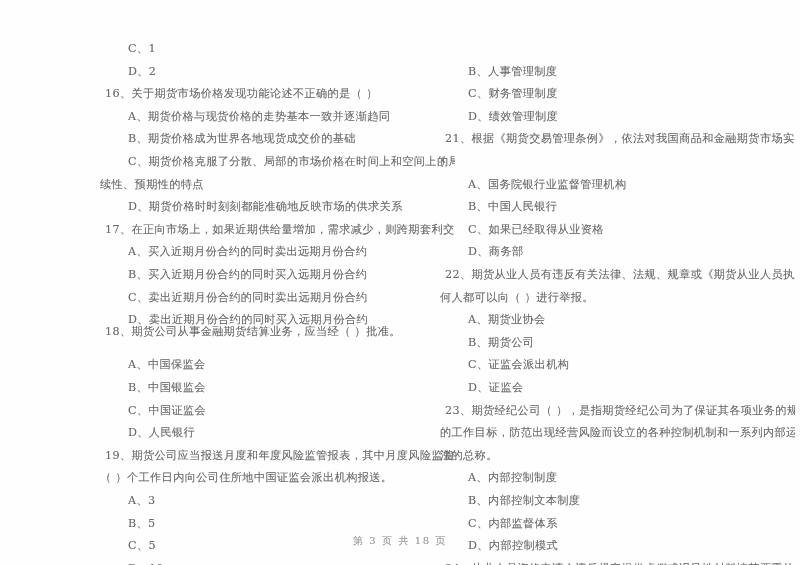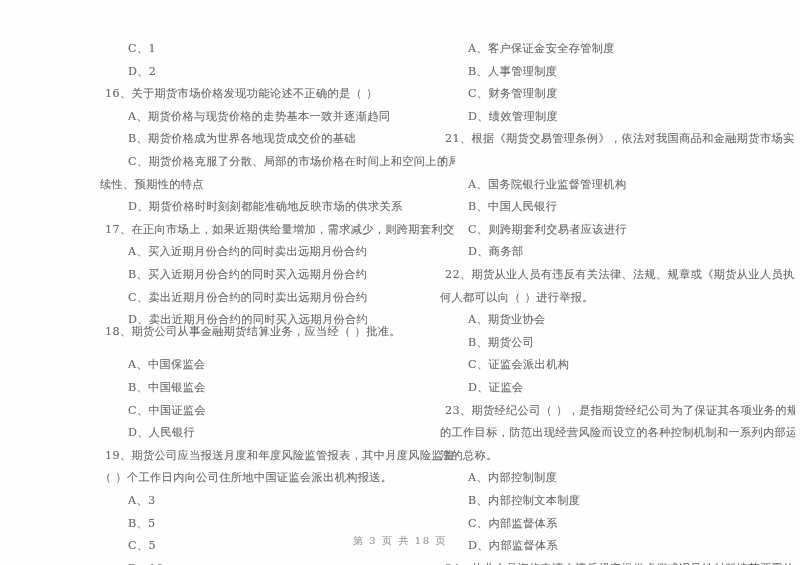--- a/index.html
+++ b/index.html
@@ -92,41 +92,40 @@
       <div class="line opt" style="top: 426.2px;">D、人民银行</div>
       <div class="line q" style="top: 448.8px;">19、期货公司应当报送月度和年度风险监管报表，其中月度风险监管报表应当于月度终了后的</div>
       <div class="line cont" style="top: 471.4px;">（    ）个工作日内向公司住所地中国证监会派出机构报送。</div>
       <div class="line opt" style="top: 494px;">A、3</div>
       <div class="line opt" style="top: 516.6px;">B、5</div>
       <div class="line opt" style="top: 539.2px;">C、5</div>
       <div class="line opt" style="top: 561.8px;">D、10</div>
     </div>
 
   <div class="col col-right" id="col-right">
-      <div class="line opt" style="top: 42px;">A、客户保证金安全存管制度</div>
       <div class="line opt" style="top: 64.6px;">B、人事管理制度</div>
       <div class="line opt" style="top: 87.2px;">C、财务管理制度</div>
       <div class="line opt" style="top: 109.8px;">D、绩效管理制度</div>
       <div class="line q" style="top: 132.4px;">21、根据《期货交易管理条例》，依法对我国商品和金融期货市场实行监督管理的机构是（</div>
       <div class="line cont" style="top: 155px;">）</div>
       <div class="line opt" style="top: 177.6px;">A、国务院银行业监督管理机构</div>
       <div class="line opt" style="top: 200.2px;">B、中国人民银行</div>
-      <div class="line opt" style="top: 222.8px;">C、则跨期套利交易者应该进行</div>
+      <div class="line opt" style="top: 222.8px;">C、如果已经取得从业资格</div>
       <div class="line opt" style="top: 245.4px;">D、商务部</div>
       <div class="line q" style="top: 268px;">22、期货从业人员有违反有关法律、法规、规章或《期货从业人员执业行为准则》行为的，任</div>
       <div class="line cont" style="top: 290.6px;">何人都可以向（    ）进行举报。</div>
       <div class="line opt" style="top: 313.2px;">A、期货业协会</div>
       <div class="line opt" style="top: 335.8px;">B、期货公司</div>
       <div class="line opt" style="top: 358.4px;">C、证监会派出机构</div>
       <div class="line opt" style="top: 381px;">D、证监会</div>
       <div class="line q" style="top: 403.6px;">23、期货经纪公司（    ），是指期货经纪公司为了保证其各项业务的规范运作，实现其既定</div>
       <div class="line cont" style="top: 426.2px;">的工作目标，防范出现经营风险而设立的各种控制机制和一系列内部运作控制程序、措施和方</div>
       <div class="line cont" style="top: 448.8px;">法的总称。</div>
       <div class="line opt" style="top: 471.4px;">A、内部控制制度</div>
       <div class="line opt" style="top: 494px;">B、内部控制文本制度</div>
       <div class="line opt" style="top: 516.6px; text-align: right;">C、内部监督体系</div>
-      <div class="line opt" style="top: 539.2px;">D、内部监督体系</div>
+      <div class="line opt" style="top: 539.2px;">D、内部控制模式</div>
       <div class="line q" style="top: 561.8px;">24、从业人员资格申请人违反规定提供虚假或误导性材料情节严重的，如果已经取得从业资格</div>
     </div>
 
   <div class="footer">第 3 页 共 18 页</div>
 
 </div>
 
 </body></html>

